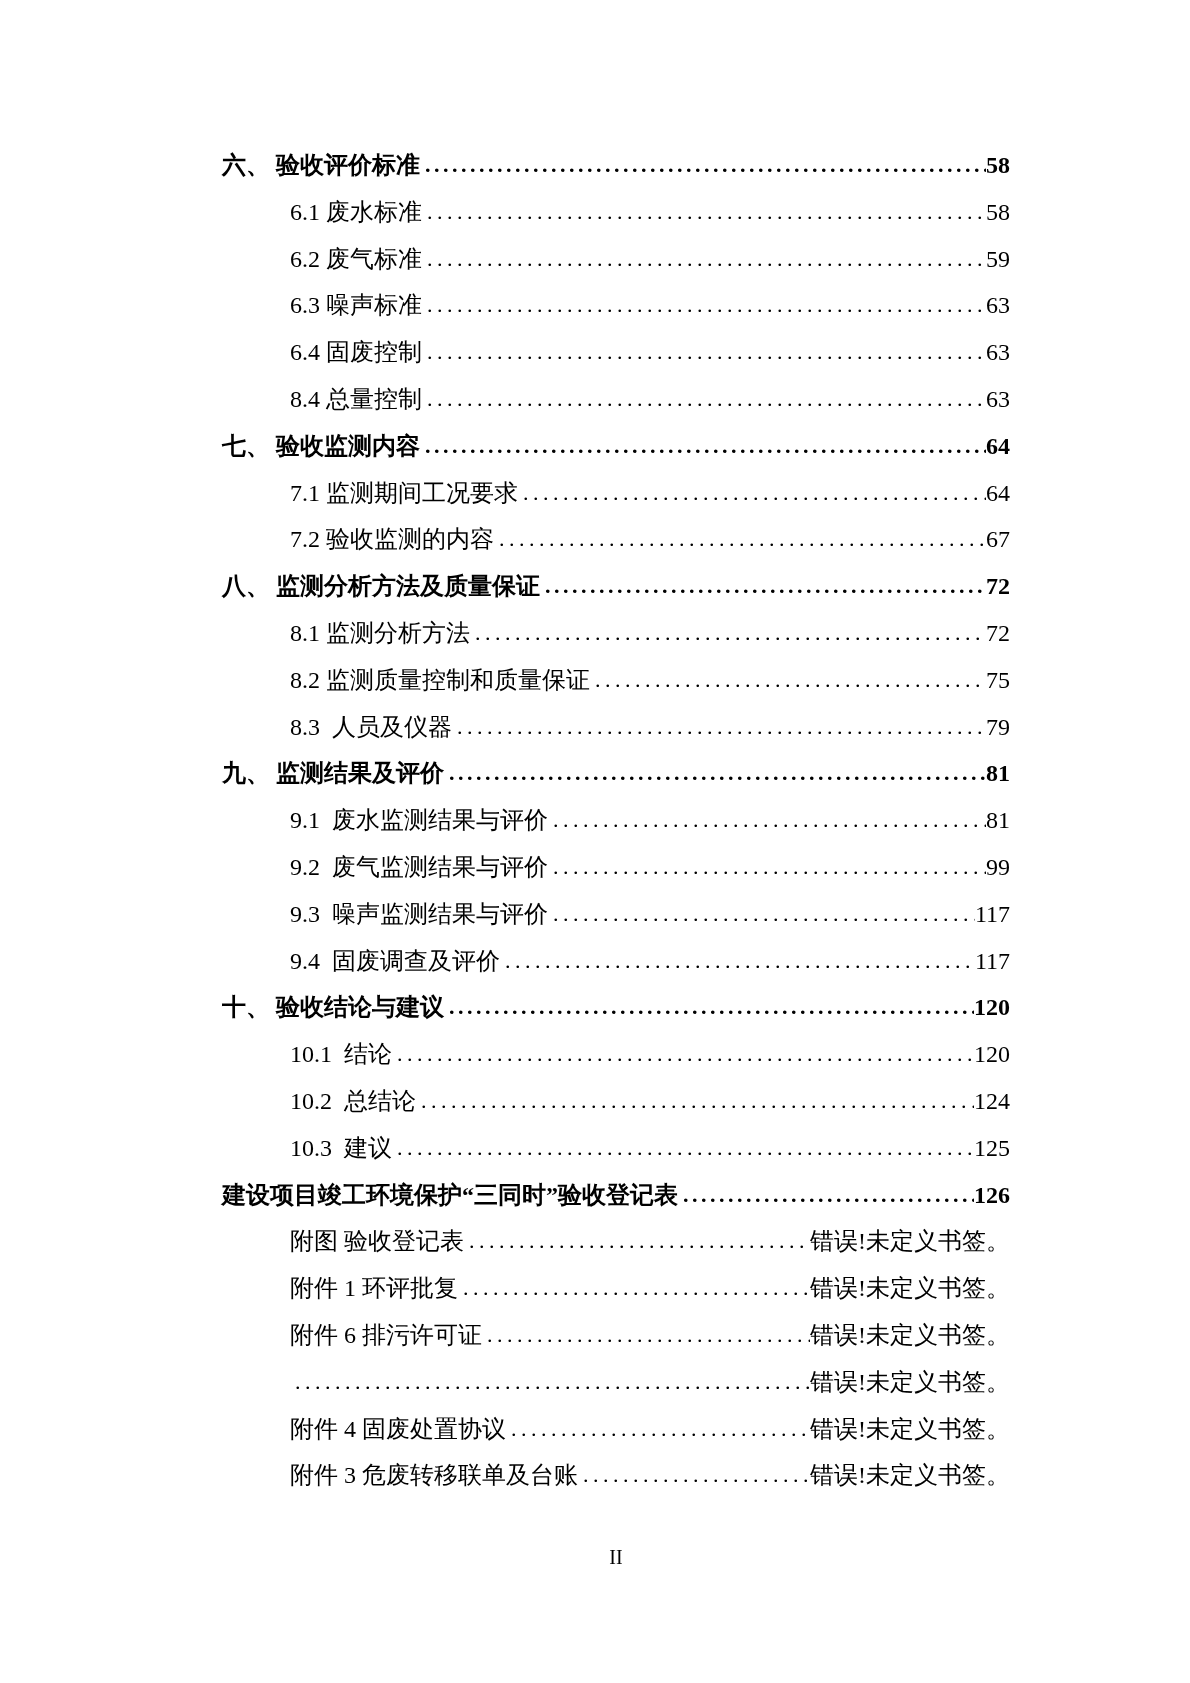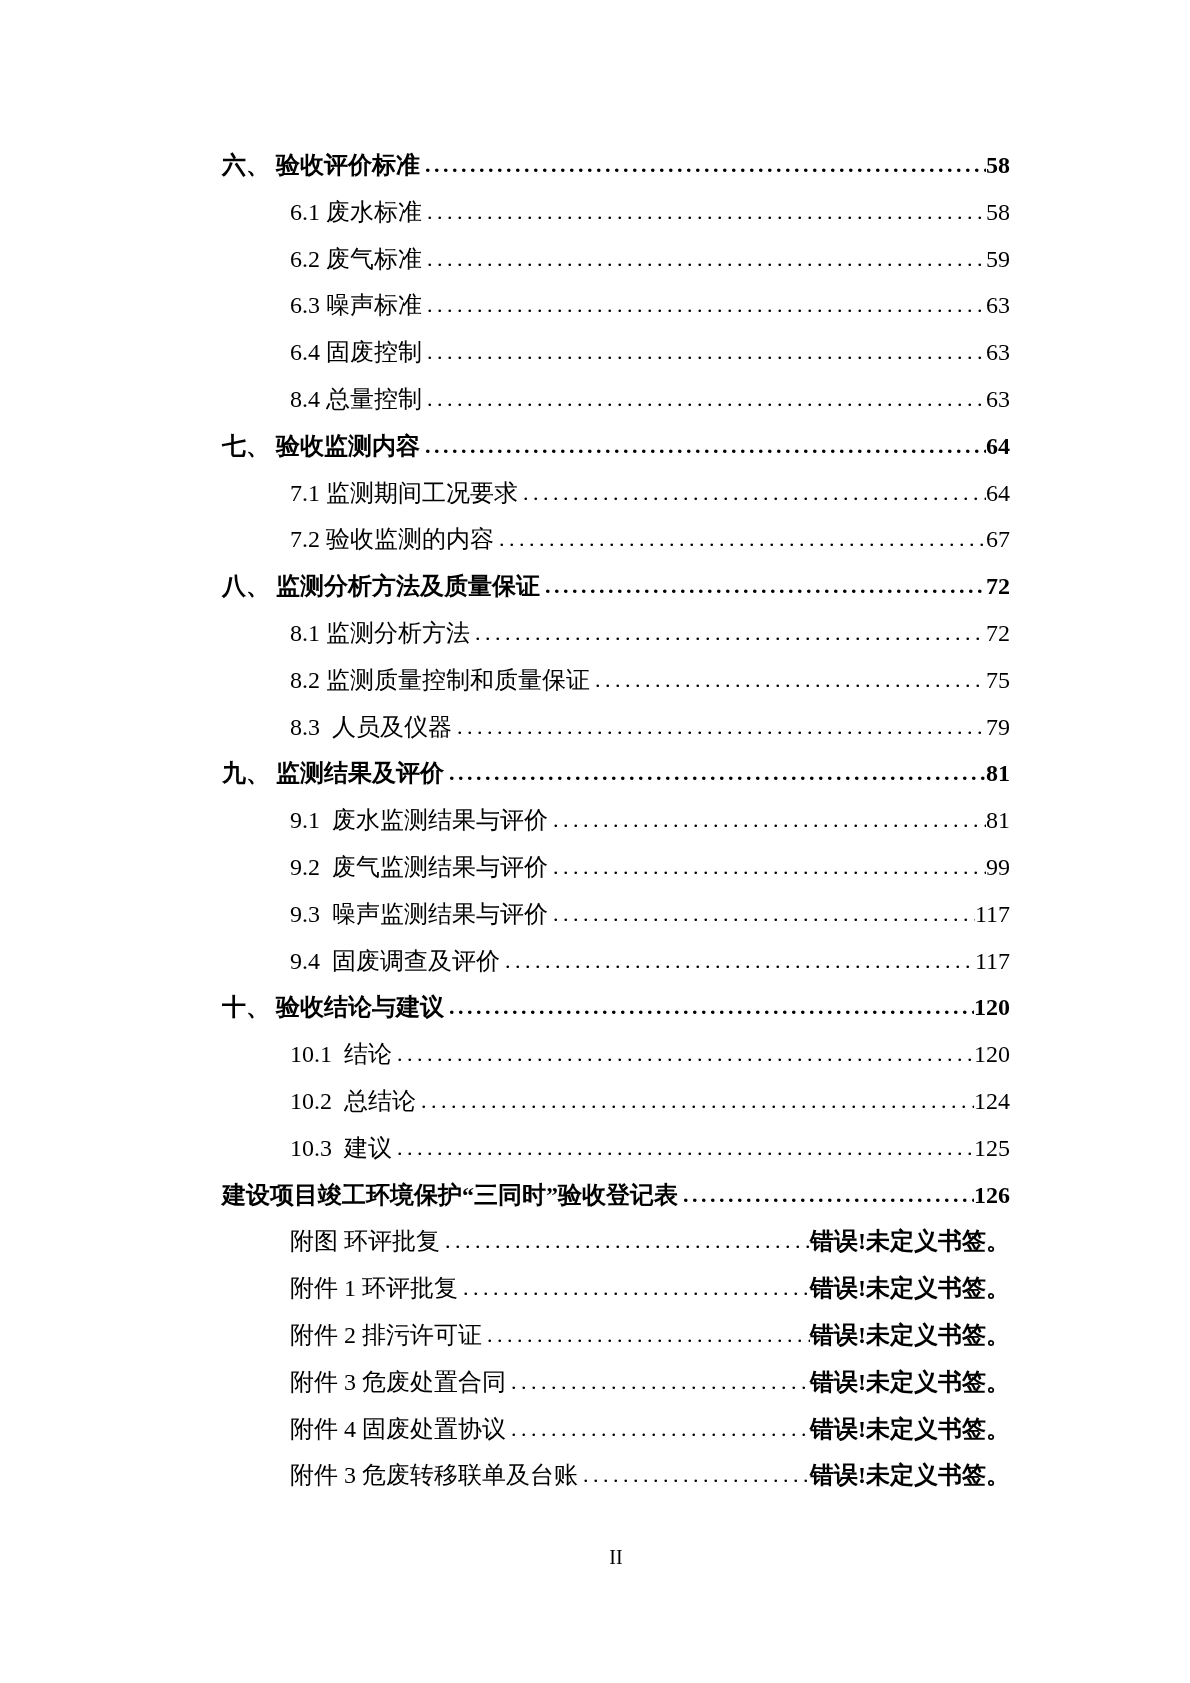--- a/index.html
+++ b/index.html
@@ -19,21 +19,21 @@
   .lvl2, .lvl3 { padding-left: 68px; }
   .label { flex: 0 0 auto; white-space: pre; }
   .dots {
     flex: 1 1 auto; overflow: hidden; white-space: nowrap;
     letter-spacing: 4.5px; padding-left: 5px; padding-right: 2px;
     font-size: 22px; font-weight: 400;
   }
   .lvl1 .dots { font-weight: 700; letter-spacing: 3.5px; }
   .page-num { flex: 0 0 auto; white-space: pre; text-align: right; }
   .lvl1 .page-num { font-weight: 700; }
-  .lvl3 .page-num { font-weight: 700; }
+  .lvl3 .page-num { font-weight: 400; }
   .footer {
     position: absolute; left: 222px; width: 788px; top: 1544px;
     text-align: center; font-size: 20px; line-height: 26px;
   }
 </style>
 </head>
 <body>
 
 <div class="page">
   <div class="toc" id="toc">
@@ -146,36 +146,35 @@
     <span class="label">10.3  建议</span>
     <span class="dots">........................................................................................................................................................................................................</span>
     <span class="page-num">125</span>
   </div>
       <div class="row lvl1">
     <span class="label">建设项目竣工环境保护“三同时”验收登记表</span>
     <span class="dots">........................................................................................................................................................................................................</span>
     <span class="page-num">126</span>
   </div>
       <div class="row lvl3">
-    <span class="label">附图 环评批复</span>
+    <span class="label">附图 验收登记表</span>
     <span class="dots">........................................................................................................................................................................................................</span>
     <span class="page-num">错误!未定义书签。</span>
   </div>
       <div class="row lvl3">
     <span class="label">附件 1 环评批复</span>
     <span class="dots">........................................................................................................................................................................................................</span>
     <span class="page-num">错误!未定义书签。</span>
   </div>
       <div class="row lvl3">
-    <span class="label">附件 2 排污许可证</span>
+    <span class="label">附件 6 排污许可证</span>
     <span class="dots">........................................................................................................................................................................................................</span>
     <span class="page-num">错误!未定义书签。</span>
   </div>
       <div class="row lvl3">
-    <span class="label">附件 3 危废处置合同</span>
     <span class="dots">........................................................................................................................................................................................................</span>
     <span class="page-num">错误!未定义书签。</span>
   </div>
       <div class="row lvl3">
     <span class="label">附件 4 固废处置协议</span>
     <span class="dots">........................................................................................................................................................................................................</span>
     <span class="page-num">错误!未定义书签。</span>
   </div>
       <div class="row lvl3">
     <span class="label">附件 3 危废转移联单及台账</span>

